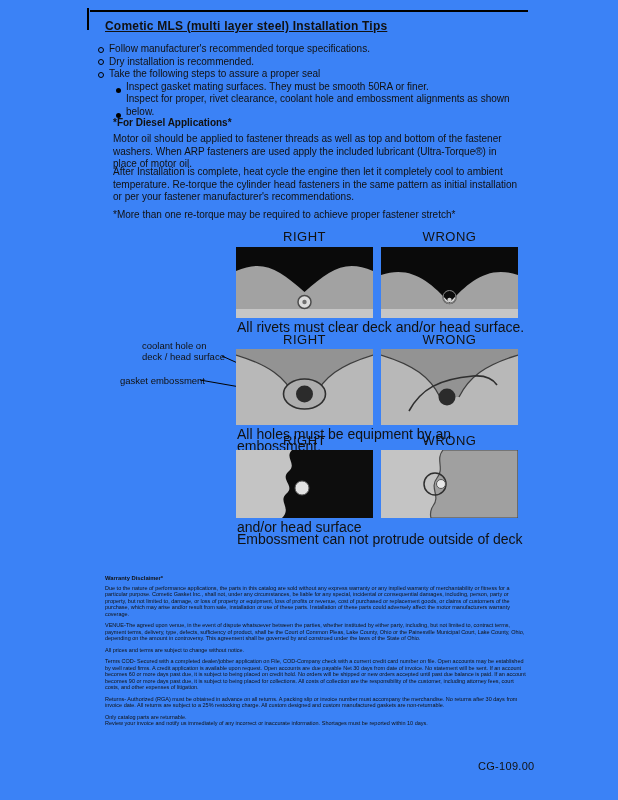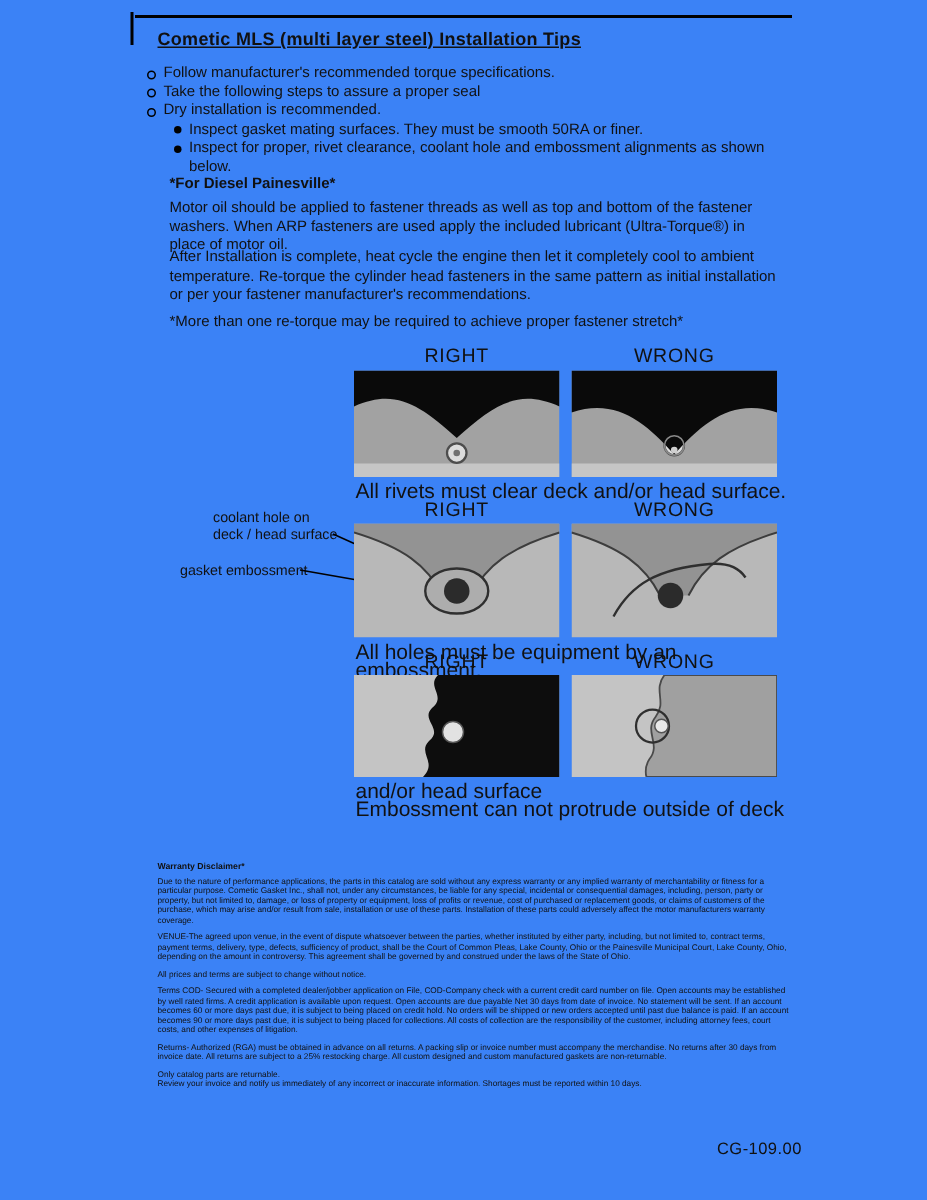--- a/index.html
+++ b/index.html
@@ -10,21 +10,21 @@
   .abs{position:absolute;}
   .rule{background:#000;}
   .title{
     font-size:12px;font-weight:bold;text-decoration:underline;letter-spacing:0.2px;margin:0;
   }
   .body-text{font-size:10px;line-height:12.5px;}
   .bullet-row{display:flex;align-items:flex-start;gap:5px;}
   .dot{flex:none;border-radius:50%;}
   .dot.hollow{width:4px;height:4px;border:1px solid #000;margin-top:3.5px;}
   .dot.filled{width:5px;height:5px;background:#000;margin-top:3.5px;}
-  .indent{margin-left:18px;}
+  .indent{margin-left:18px;align-items:flex-end;}
   .bold{font-weight:bold;}
   .diag-header{font-size:13px;letter-spacing:0.5px;text-align:center;width:137px;}
   .caption{font-size:14px;line-height:12px;}
   .callout{font-size:9.5px;line-height:10.5px;}
   .panel{display:block;}
   .legal{font-size:5.5px;line-height:6.5px;width:424px;}
   .legal p{margin:0 0 5px 0;}
   .legal .lh{font-weight:bold;margin:0 0 3px 0;font-size:5.8px;}
   .footer-code{font-size:11px;letter-spacing:0.3px;}
 </style>
@@ -38,37 +38,37 @@
 
   <h1 class="abs title" style="left:105px;top:19px;">Cometic MLS (multi layer steel) Installation Tips</h1>
 
   <div class="abs body-text" style="left:98px;top:43px;width:432px;">
     <div class="bullet-row">
       <span class="dot hollow"></span>
       <span>Follow manufacturer's recommended torque specifications.</span>
     </div>
     <div class="bullet-row">
       <span class="dot hollow"></span>
-      <span>Take the following steps to assure a proper seal</span>
+      <span>Dry installation is recommended.</span>
     </div>
     <div class="bullet-row">
       <span class="dot hollow"></span>
-      <span>Dry installation is recommended.</span>
+      <span>Take the following steps to assure a proper seal</span>
     </div>
     <div class="bullet-row indent">
       <span class="dot filled"></span>
       <span>Inspect gasket mating surfaces.  They must be smooth 50RA or finer.</span>
     </div>
     <div class="bullet-row indent">
       <span class="dot filled"></span>
       <span>Inspect for proper, rivet clearance, coolant hole and embossment alignments as shown below.</span>
     </div>
   </div>
 
-  <div class="abs body-text bold" style="left:113px;top:117px;">*For Diesel Painesville*</div>
+  <div class="abs body-text bold" style="left:113px;top:117px;">*For Diesel Applications*</div>
   <div class="abs body-text" style="left:113px;top:133px;width:408px;">Motor oil should be applied to fastener threads as well as top and bottom of the fastener washers. When ARP fasteners are used apply the included lubricant (Ultra-Torque®) in place of motor oil.</div>
   <div class="abs body-text" style="left:113px;top:209px;width:420px;">*More than one re-torque may be required to achieve proper fastener stretch*</div>
   <div class="abs body-text" style="left:113px;top:166px;width:408px;">After Installation is complete, heat cycle the engine then let it completely cool to ambient temperature. Re-torque the cylinder head fasteners in the same pattern as initial installation or per your fastener manufacturer's recommendations.</div>
 
   <div class="abs diag-header" style="left:236px;top:229px;">RIGHT</div>
   <div class="abs diag-header" style="left:381px;top:229px;">WRONG</div>
 
   <svg class="abs panel" style="left:236px;top:247px;" width="137" height="71" viewBox="0 0 137 71">
     <rect width="137" height="71" fill="#a2a2a2"></rect>
     <rect y="62" width="137" height="9" fill="#c6c6c6"></rect>

